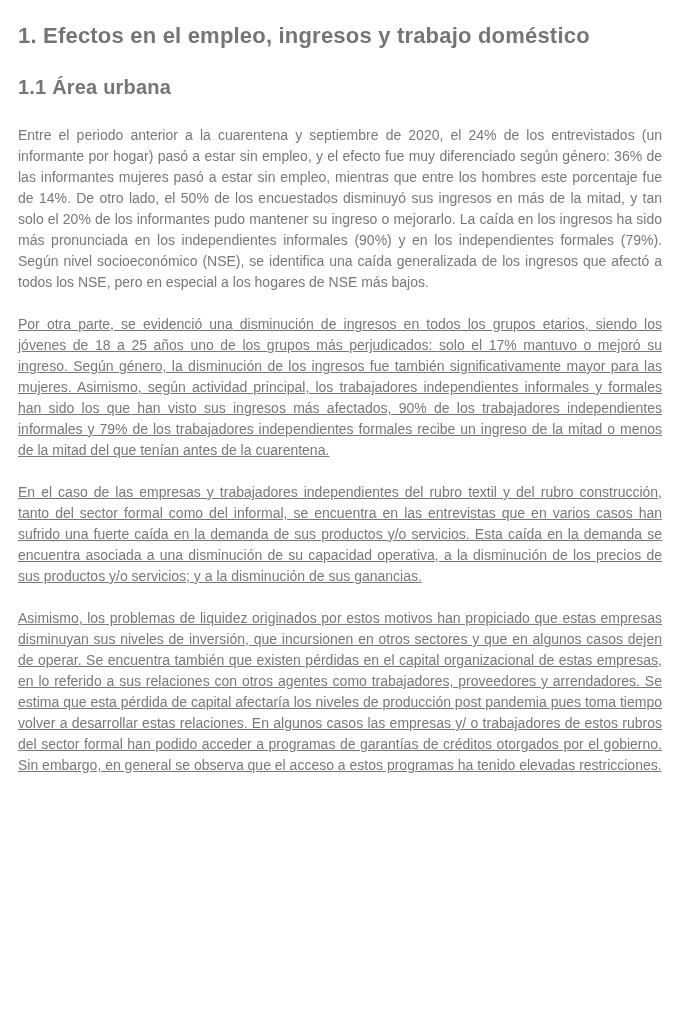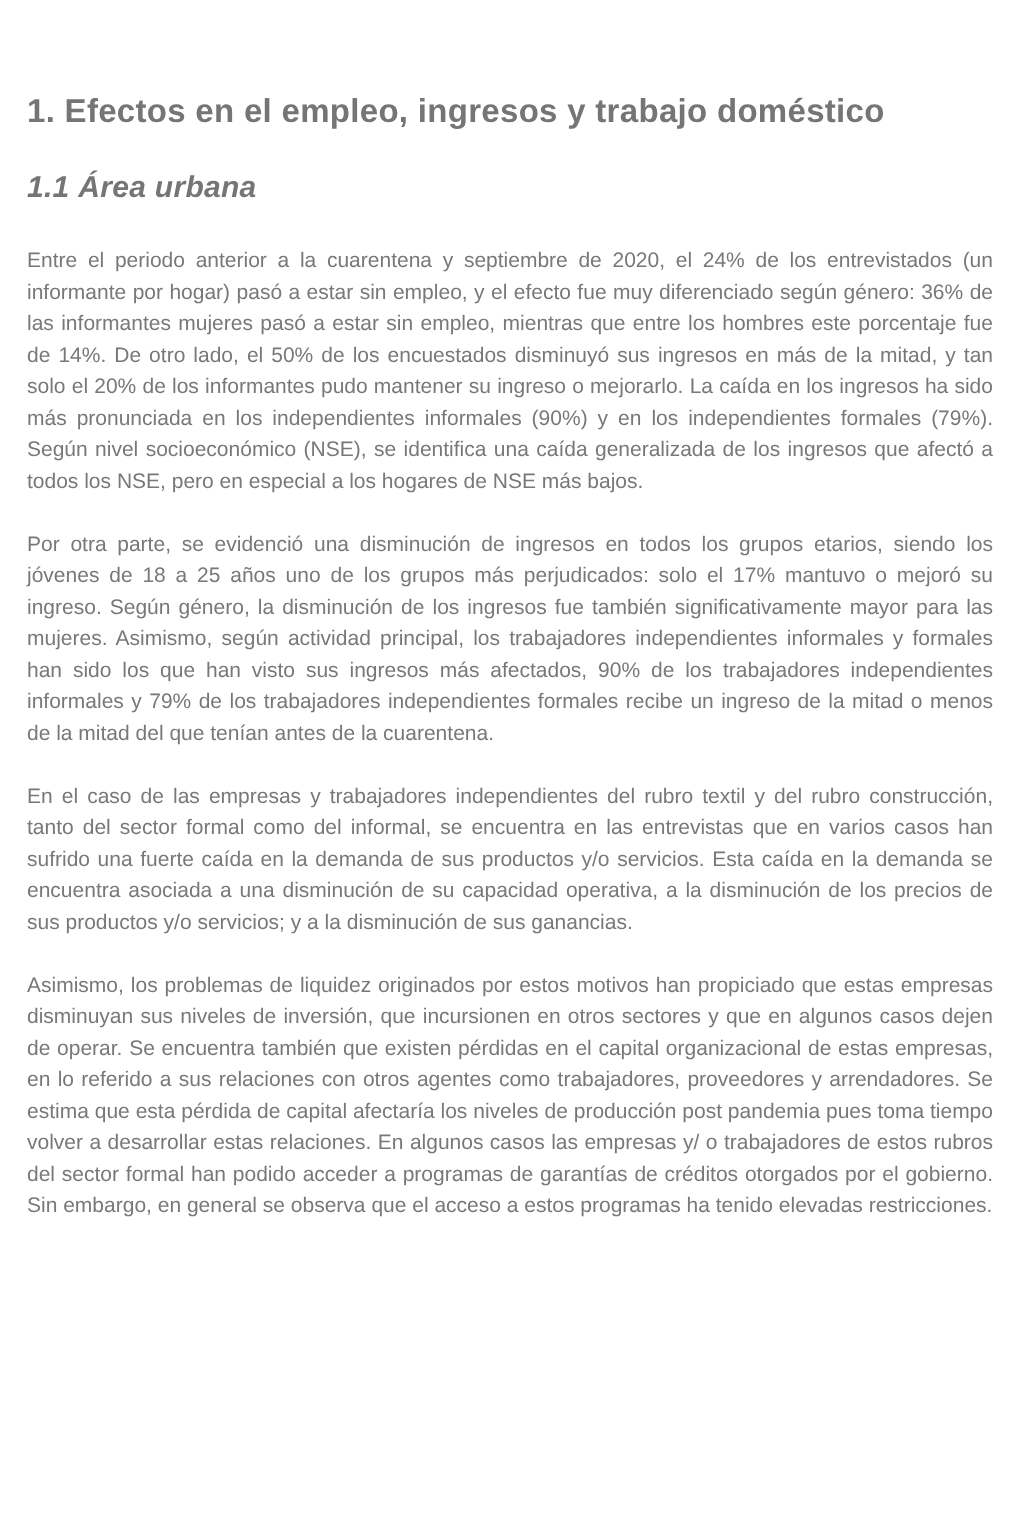--- a/index.html
+++ b/index.html
@@ -10,49 +10,49 @@
   body {
     width: 680px;
     height: 1024px;
     overflow: hidden;
     font-family: "Liberation Sans", "DejaVu Sans", sans-serif;
   }
   .page {
     box-sizing: border-box;
     width: 680px;
     height: 908px;
-    padding: 62px 18px 0 18px;
+    padding: 24px 18px 0 18px;
     background: var(--page-bg, #ffffff);
   }
   h1.doc-heading {
     margin: 0;
     font-size: 22px;
     line-height: 24px;
     font-weight: bold;
     letter-spacing: 0.2px;
     color: var(--heading-color, #757575);
   }
   h2.doc-subheading {
     margin: 28px 0 0 0;
     font-size: 20px;
     line-height: 22px;
     font-weight: bold;
     letter-spacing: 0.2px;
     color: var(--heading-color, #757575);
-    font-style: italic;
   }
   .doc-body p {
     margin: 27px 0 0 0;
     font-size: 14px;
     line-height: 21px;
     text-align: justify;
     color: var(--body-color, #787878);
   }
   .doc-body p + p {
     margin-top: 21px;
+    text-decoration: underline;
   }
 </style>
 </head>
 <body>
 
 <div class="page">
   <h1 class="doc-heading">1. Efectos en el empleo, ingresos y trabajo doméstico</h1>
 
   <h2 class="doc-subheading">1.1 Área urbana</h2>
 

